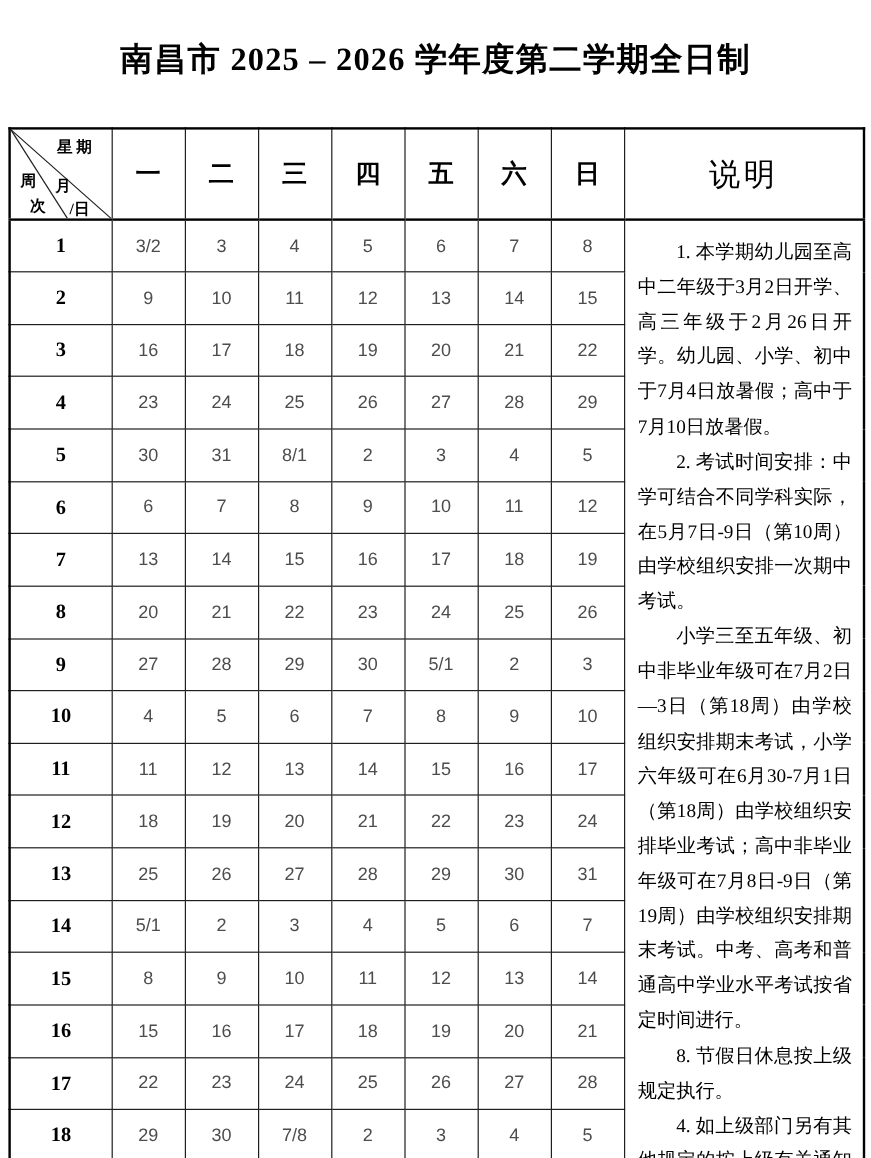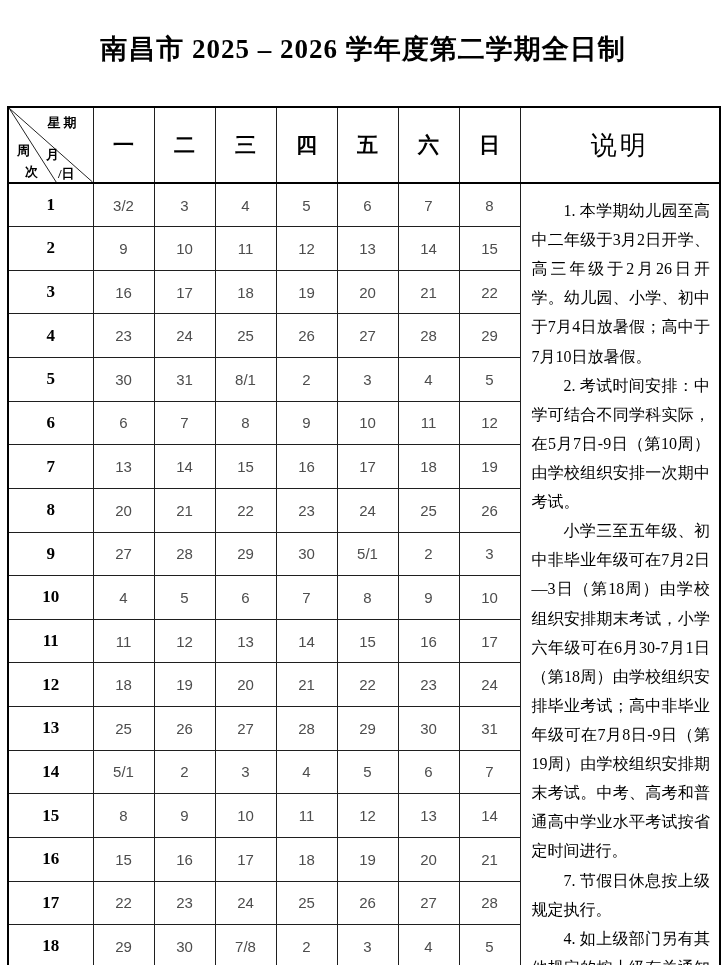--- a/index.html
+++ b/index.html
@@ -157,21 +157,21 @@
           <td class="date">3</td>
           <td class="date">4</td>
           <td class="date">5</td>
           <td class="date">6</td>
           <td class="date">7</td>
           <td class="date">8</td>
           <td class="notes" rowspan="19">
             <p>1. 本学期幼儿园至高中二年级于3月2日开学、高三年级于2月26日开学。幼儿园、小学、初中于7月4日放暑假；高中于7月10日放暑假。</p>
             <p>2. 考试时间安排：中学可结合不同学科实际，在5月7日-9日（第10周）由学校组织安排一次期中考试。</p>
             <p>小学三至五年级、初中非毕业年级可在7月2日—3日（第18周）由学校组织安排期末考试，小学六年级可在6月30-7月1日（第18周）由学校组织安排毕业考试；高中非毕业年级可在7月8日-9日（第19周）由学校组织安排期末考试。中考、高考和普通高中学业水平考试按省定时间进行。</p>
-            <p>7. 节假日休息按上级规定执行。</p>
+            <p>8. 节假日休息按上级规定执行。</p>
             <p>4. 如上级部门另有其他规定的按上级有关通知要求执行。</p>
           </td>
         </tr>
         <tr>
           <td class="week">2</td>
           <td class="date">9</td>
           <td class="date">10</td>
           <td class="date">11</td>
           <td class="date">12</td>
           <td class="date">13</td>

